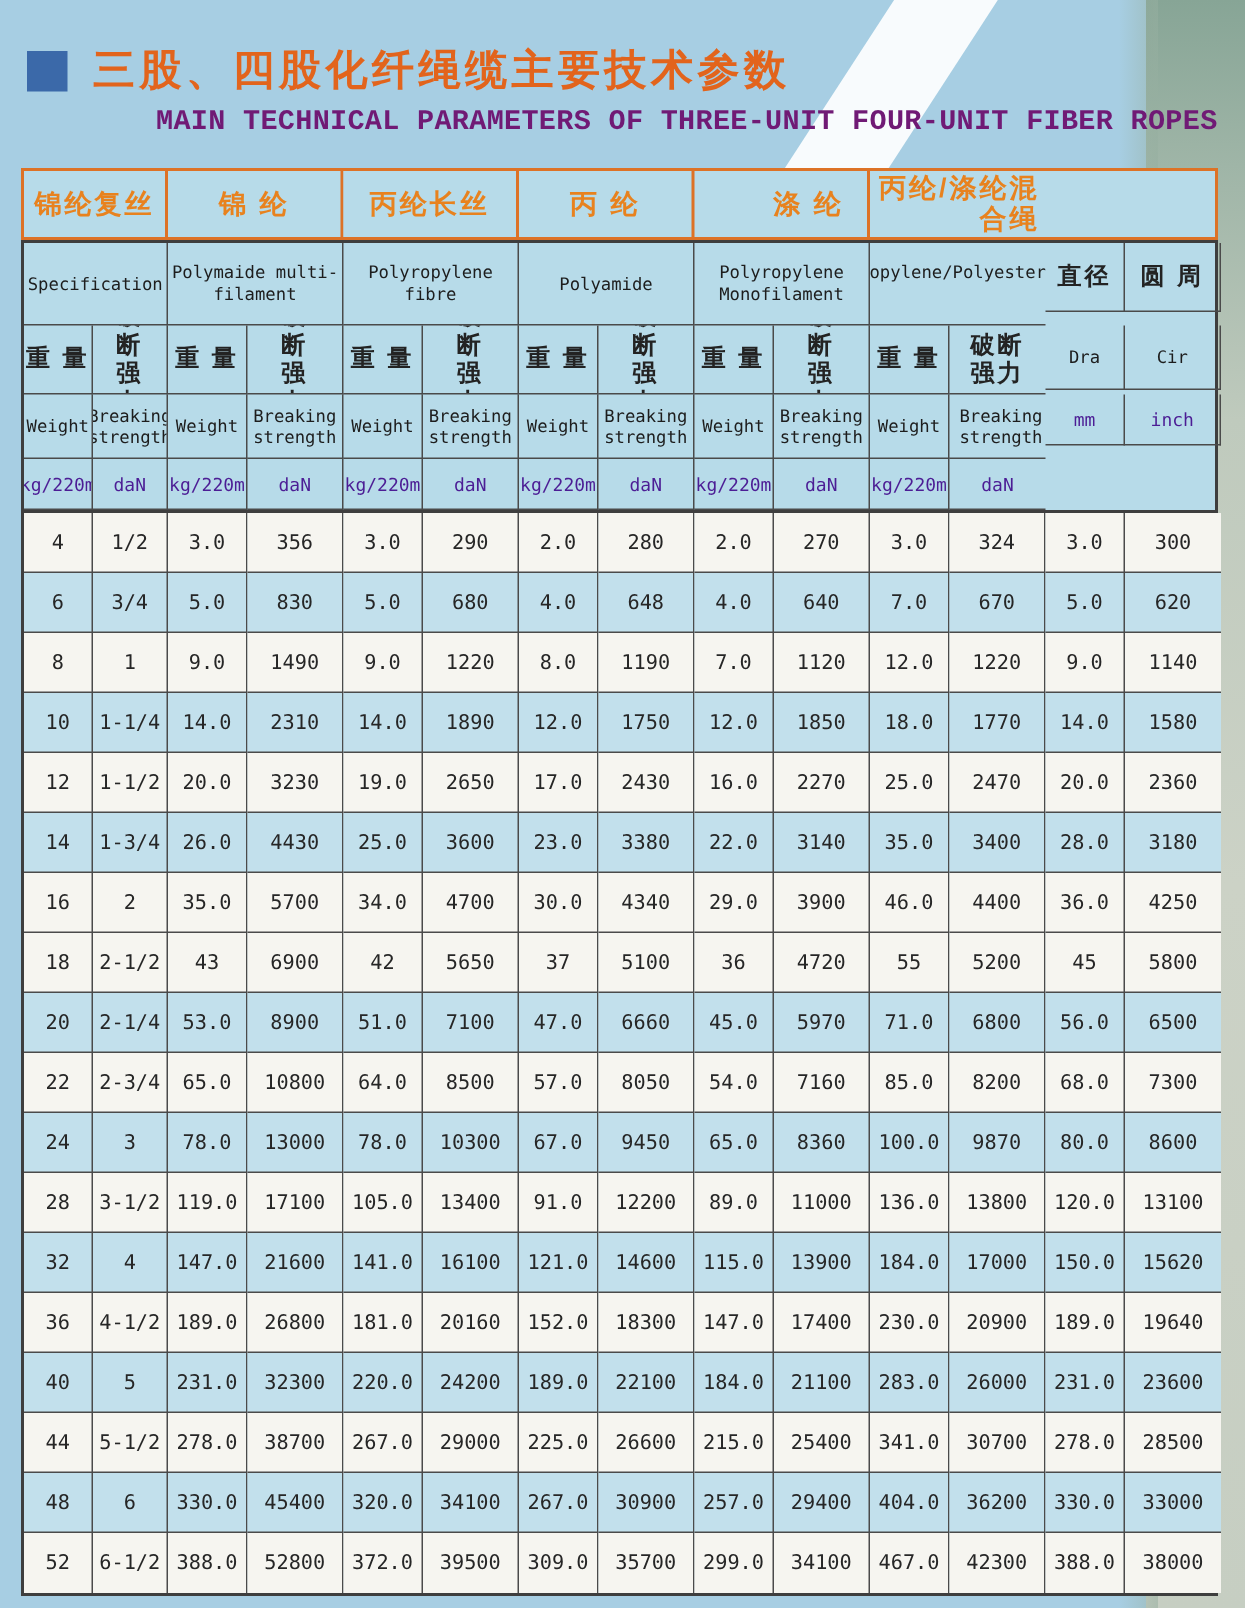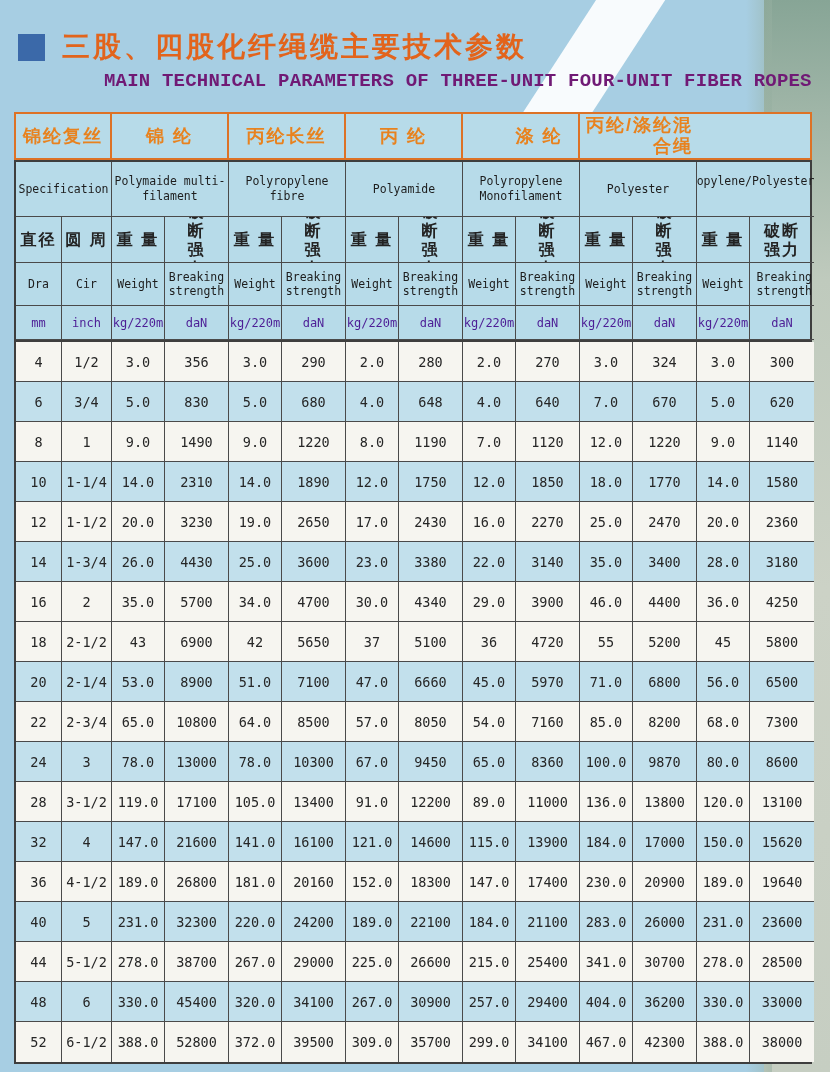--- a/index.html
+++ b/index.html
@@ -71,21 +71,20 @@
         <div class="td th zh" style="grid-column: span 2;">丙 纶</div>
         <div class="td th zh" style="grid-column: span 2; margin-left: 37px;">涤 纶</div>
         <div class="td th zh lastcol" style="grid-column: span 2;">丙纶/涤纶混合绳</div>
       </div>
     <div class="grid" id="hrow-rest">
         <div class="td th en" style="grid-column: span 2;">Specification</div>
         <div class="td th en" style="grid-column: span 2;">Polymaide multi-filament</div>
         <div class="td th en" style="grid-column: span 2;">Polyropylene fibre</div>
         <div class="td th en" style="grid-column: span 2;">Polyamide</div>
         <div class="td th en" style="grid-column: span 2;">Polyropylene Monofilament</div>
-        <div class="td th en" style="grid-column: span 2;">Polyester</div>
         <div class="td th en lastcol" style="grid-column: span 2;">Polypropylene/Polyester/Mixed rope</div>
         <div class="td th zh2">直径</div>
         <div class="td th zh2">圆 周</div>
         <div class="td th zh2">重 量</div>
         <div class="td th zh2 narrowpad">破断强力</div>
         <div class="td th zh2">重 量</div>
         <div class="td th zh2 narrowpad">破断强力</div>
         <div class="td th zh2">重 量</div>
         <div class="td th zh2 narrowpad">破断强力</div>
         <div class="td th zh2">重 量</div>

